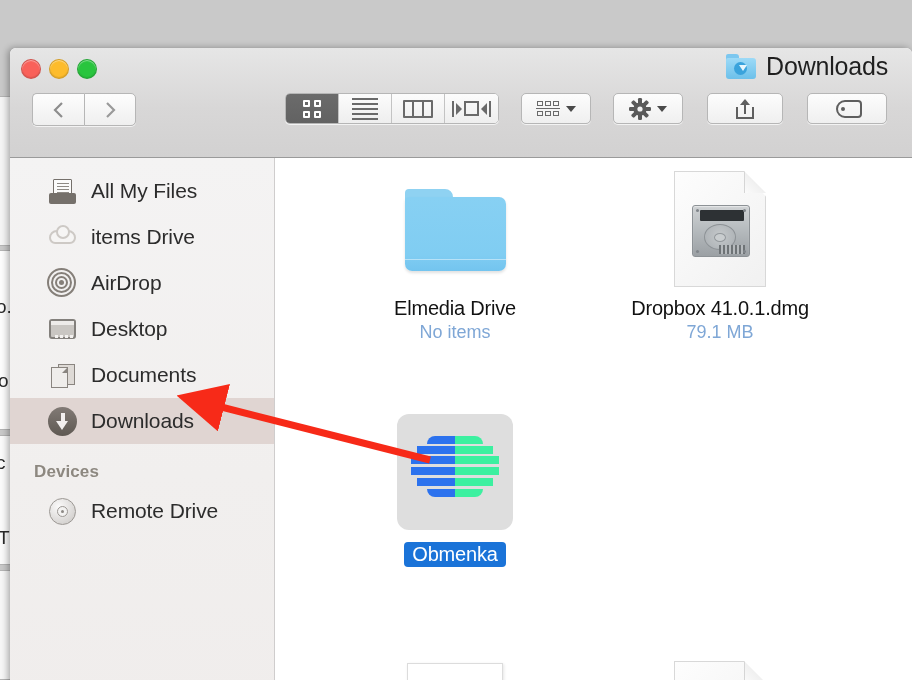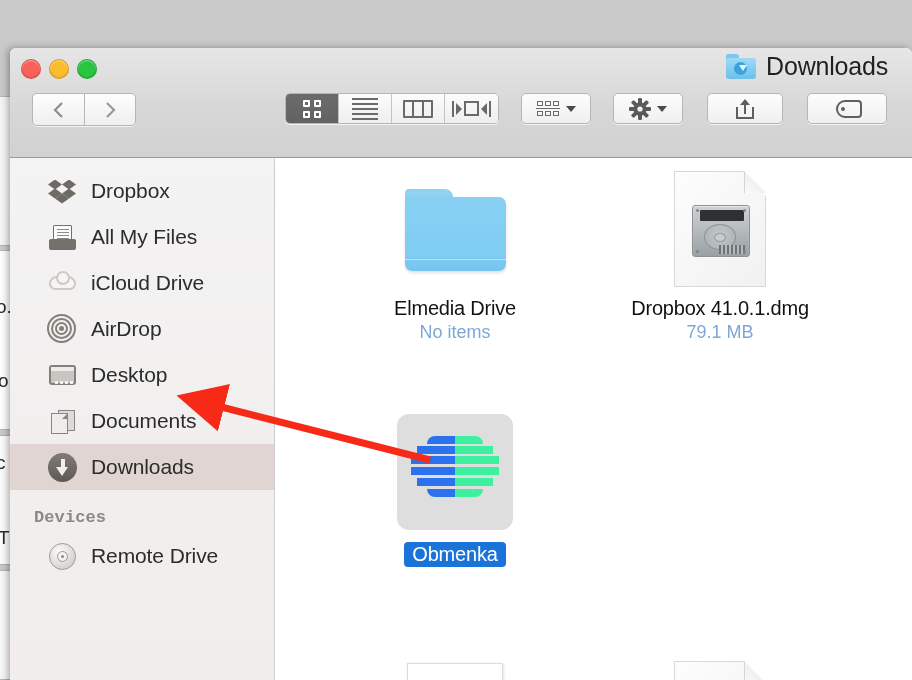--- a/index.html
+++ b/index.html
@@ -479,50 +479,40 @@
         </span>
       </div>
     </div>
   </div>
 
   <div id="body">
 
     <div id="sidebar">
 
 
-      <div class="sb-item">
-        <span class="sb-ico ico-dropbox">
-          <i class="a"></i>
-            <i class="b"></i>
-            <i class="c"></i>
-            <i class="d"></i>
-            <i class="e"></i>
-        </span>
-        <span class="sb-label">Dropbox</span>
-      </div>
 
       <div class="sb-item">
         <span class="sb-ico ico-allfiles">
           <span class="sheet">
               <b style="top:3px"></b>
               <b style="top:6px"></b>
               <b style="top:9px"></b>
               <b style="top:12px"></b>
             </span>
           <span class="tray"></span>
         </span>
         <span class="sb-label">All My Files</span>
       </div>
 
       <div class="sb-item">
         <span class="sb-ico ico-icloud">
           <span class="cloud"></span>
             <span class="puff"></span>
         </span>
-        <span class="sb-label">iCloud Drive</span>
+        <span class="sb-label">items Drive</span>
       </div>
 
       <div class="sb-item">
         <span class="sb-ico ico-airdrop">
           <span class="r r4"></span>
             <span class="r r3"></span>
             <span class="r r2"></span>
             <span class="r r1"></span>
         </span>
         <span class="sb-label">AirDrop</span>
@@ -552,21 +542,21 @@
 
       <div class="sb-item selected">
         <span class="sb-ico ico-downloads">
           <span class="circ"></span>
             <span class="stem"></span>
             <span class="head"></span>
         </span>
         <span class="sb-label">Downloads</span>
       </div>
 
-      <div class="sb-header" style="padding-top:18px;font-family:Liberation Mono, monospace;">Devices</div>
+      <div class="sb-header" style="padding-top:18px;">Devices</div>
 
       <div class="sb-item">
         <span class="sb-ico ico-disc">
           <span class="d1"></span>
             <span class="d2"></span>
             <span class="d3"></span>
         </span>
         <span class="sb-label">Remote Drive</span>
       </div>
     </div>

